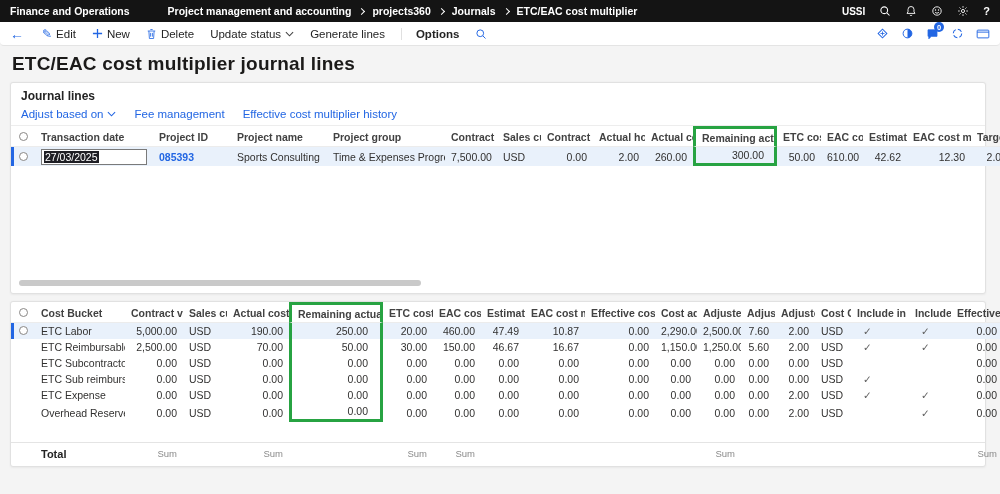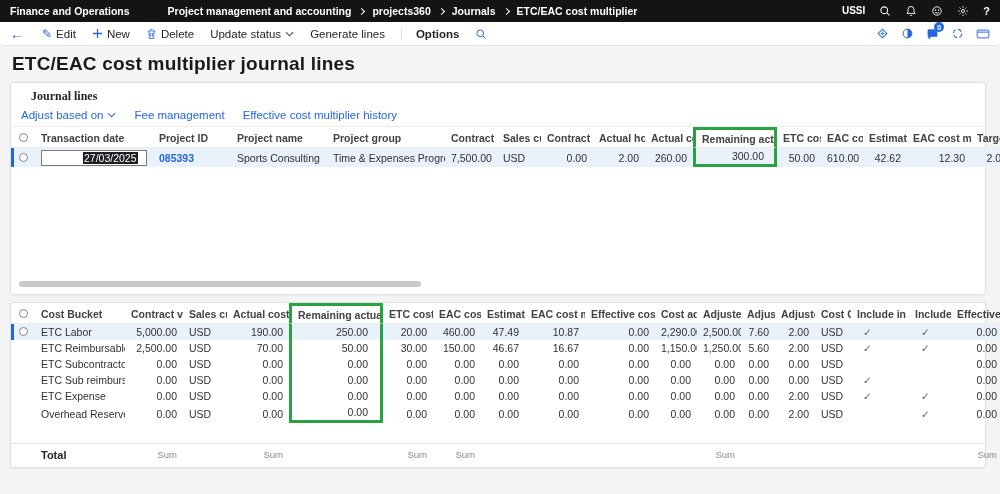--- a/index.html
+++ b/index.html
@@ -7,21 +7,21 @@
     font-family:"Liberation Sans", sans-serif; color:#323130; }
 
   
   .topbar { height:22px; background:#141414; color:#fff; display:flex; align-items:center;
     font-size:10.5px; padding:0 10px; }
   .brand { font-weight:700; margin-right:38px; white-space:nowrap; }
   .crumbs { display:flex; align-items:center; gap:7px; font-weight:600; flex:1; white-space:nowrap; }
   .crumb { cursor:pointer; }
   .crumb-sep { width:5px; height:5px; border-right:1.4px solid #fff; border-top:1.4px solid #fff;
     transform:rotate(45deg); display:inline-block; margin:0 1px; }
-  .top-right { display:flex; align-items:flex-start; gap:14px; }
+  .top-right { display:flex; align-items:center; gap:14px; }
   .company { font-weight:600; font-size:10px; }
   .tb-icon { display:flex; align-items:center; cursor:pointer; }
   .help-q { font-size:11px; font-weight:600; }
 
   
   .actionbar { height:24px; background:#fff; border-bottom:1px solid #e4e4e4; display:flex;
     align-items:center; font-size:11.5px; padding:0 10px; color:#242424;
     border-radius:0 0 4px 4px; }
   .ab-left { display:flex; align-items:center; gap:16px; flex:1; }
   .ab-btn { display:flex; align-items:center; gap:4px; cursor:pointer; white-space:nowrap; }
@@ -38,21 +38,21 @@
   
   .content { padding:6px 14px 0 10px; }
   .record-row { font-size:11px; color:#605e5c; display:flex; align-items:center; gap:6px; padding:2px 0 1px 2px; }
   .record-sep { color:#c8c6c4; }
   .myview { display:flex; align-items:center; gap:4px; cursor:pointer; }
   h1.page-title { font-size:19px; font-weight:700; color:#1b1a19; padding:1px 0 7px 2px; letter-spacing:.2px; }
 
   
   .panel { background:#fff; border:1px solid #e1e1e1; border-radius:3px; margin-bottom:7px;
     box-shadow:0 0.5px 2px rgba(0,0,0,.05); }
-  .sec-title { font-size:12px; font-weight:700; color:#242424; padding:6px 10px 4px 20px;font-family:Liberation Serif, serif; }
+  .sec-title { font-size:12px; font-weight:700; color:#242424; padding:6px 10px 4px 10px; }
   .sec-toolbar { display:flex; align-items:center; gap:18px; font-size:11.5px; color:#2266E3;
     padding:1px 10px 5px 10px; border-bottom:1px solid #ededed; }
   .link { cursor:pointer; display:flex; align-items:center; gap:4px; white-space:nowrap; }
 
   
   table { border-collapse:separate; border-spacing:0; table-layout:fixed; width:100%; font-size:10.5px; }
   th { font-weight:600; color:#424242; padding:3px 6px 2px 6px; white-space:nowrap; overflow:hidden; }
   td { padding:1.5px 6px; white-space:nowrap; overflow:hidden; color:#323130; }
   thead tr { border-bottom:1px solid #e8e8e8; }
   thead th { border-bottom:1px solid #ececec; }
@@ -67,21 +67,21 @@
   .jt th, .jt td { text-align:right; }
   .jt th:nth-child(-n+5), .jt td:nth-child(-n+5), .jt th:nth-child(7), .jt td:nth-child(7),
   .jt th:nth-child(18), .jt td:nth-child(18) { text-align:left; }
   .jt th:nth-child(1), .jt td:nth-child(1) { text-align:center; }
   .gb-top { border-top:3px solid #27A342 !important; border-left:3px solid #27A342 !important; border-right:3px solid #27A342 !important; }
   .gb-side { border-left:3px solid #27A342 !important; border-right:3px solid #27A342 !important; }
   .gb-bot { border-bottom:3px solid #27A342 !important; }
   .proj-link { color:#2266E3; cursor:pointer;font-weight:bold; }
   .date-input { display:block; background:#fff; border:1px solid #7a7a7a; padding:0 2px; height:16px;
     line-height:15px; }
-  .date-sel { background:#1e1e24; color:#fff; padding:0 1px;margin-left:39px; }
+  .date-sel { background:#1e1e24; color:#fff; padding:0 1px; }
   .grid-fill { height:112px; }
   .hscroll { height:9px; margin:2px 8px 4px 8px; }
   .hthumb { width:42%; height:6px; background:#c9c9c9; border-radius:3px; cursor:pointer; }
 
   
   .bt th, .bt td { text-align:right; }
   .bt th:nth-child(2), .bt td:nth-child(2), .bt th:nth-child(4), .bt td:nth-child(4),
   .bt th:nth-child(16), .bt td:nth-child(16) { text-align:left; }
   .bt th:nth-child(17), .bt td:nth-child(17), .bt th:nth-child(18), .bt td:nth-child(18)
     { text-align:left; }

